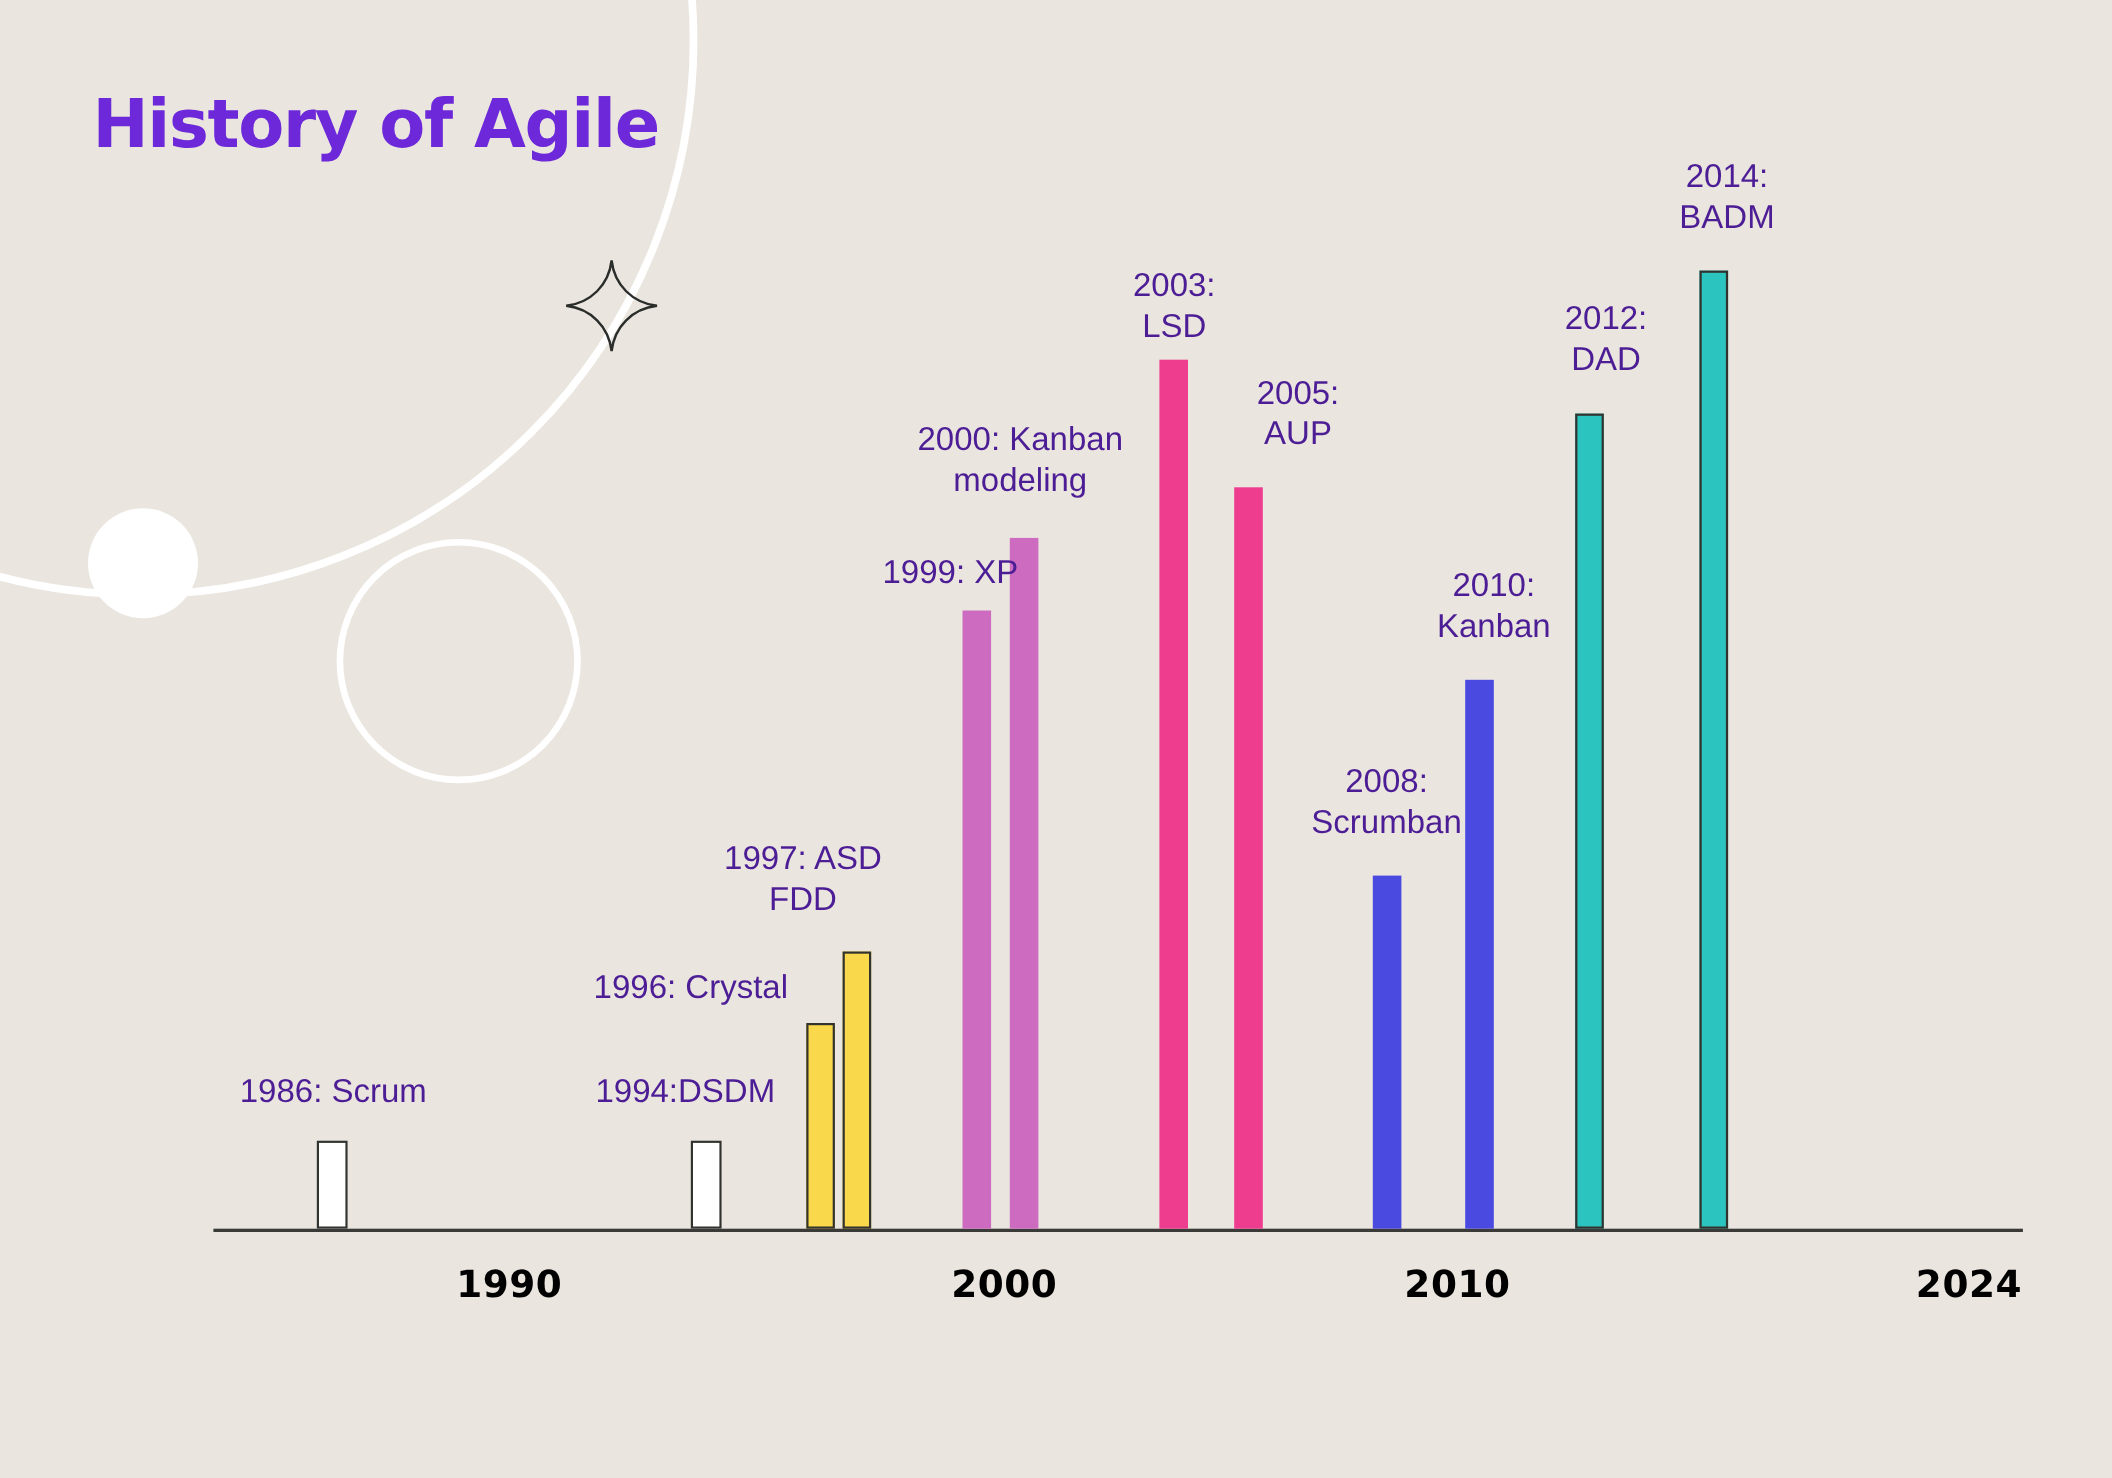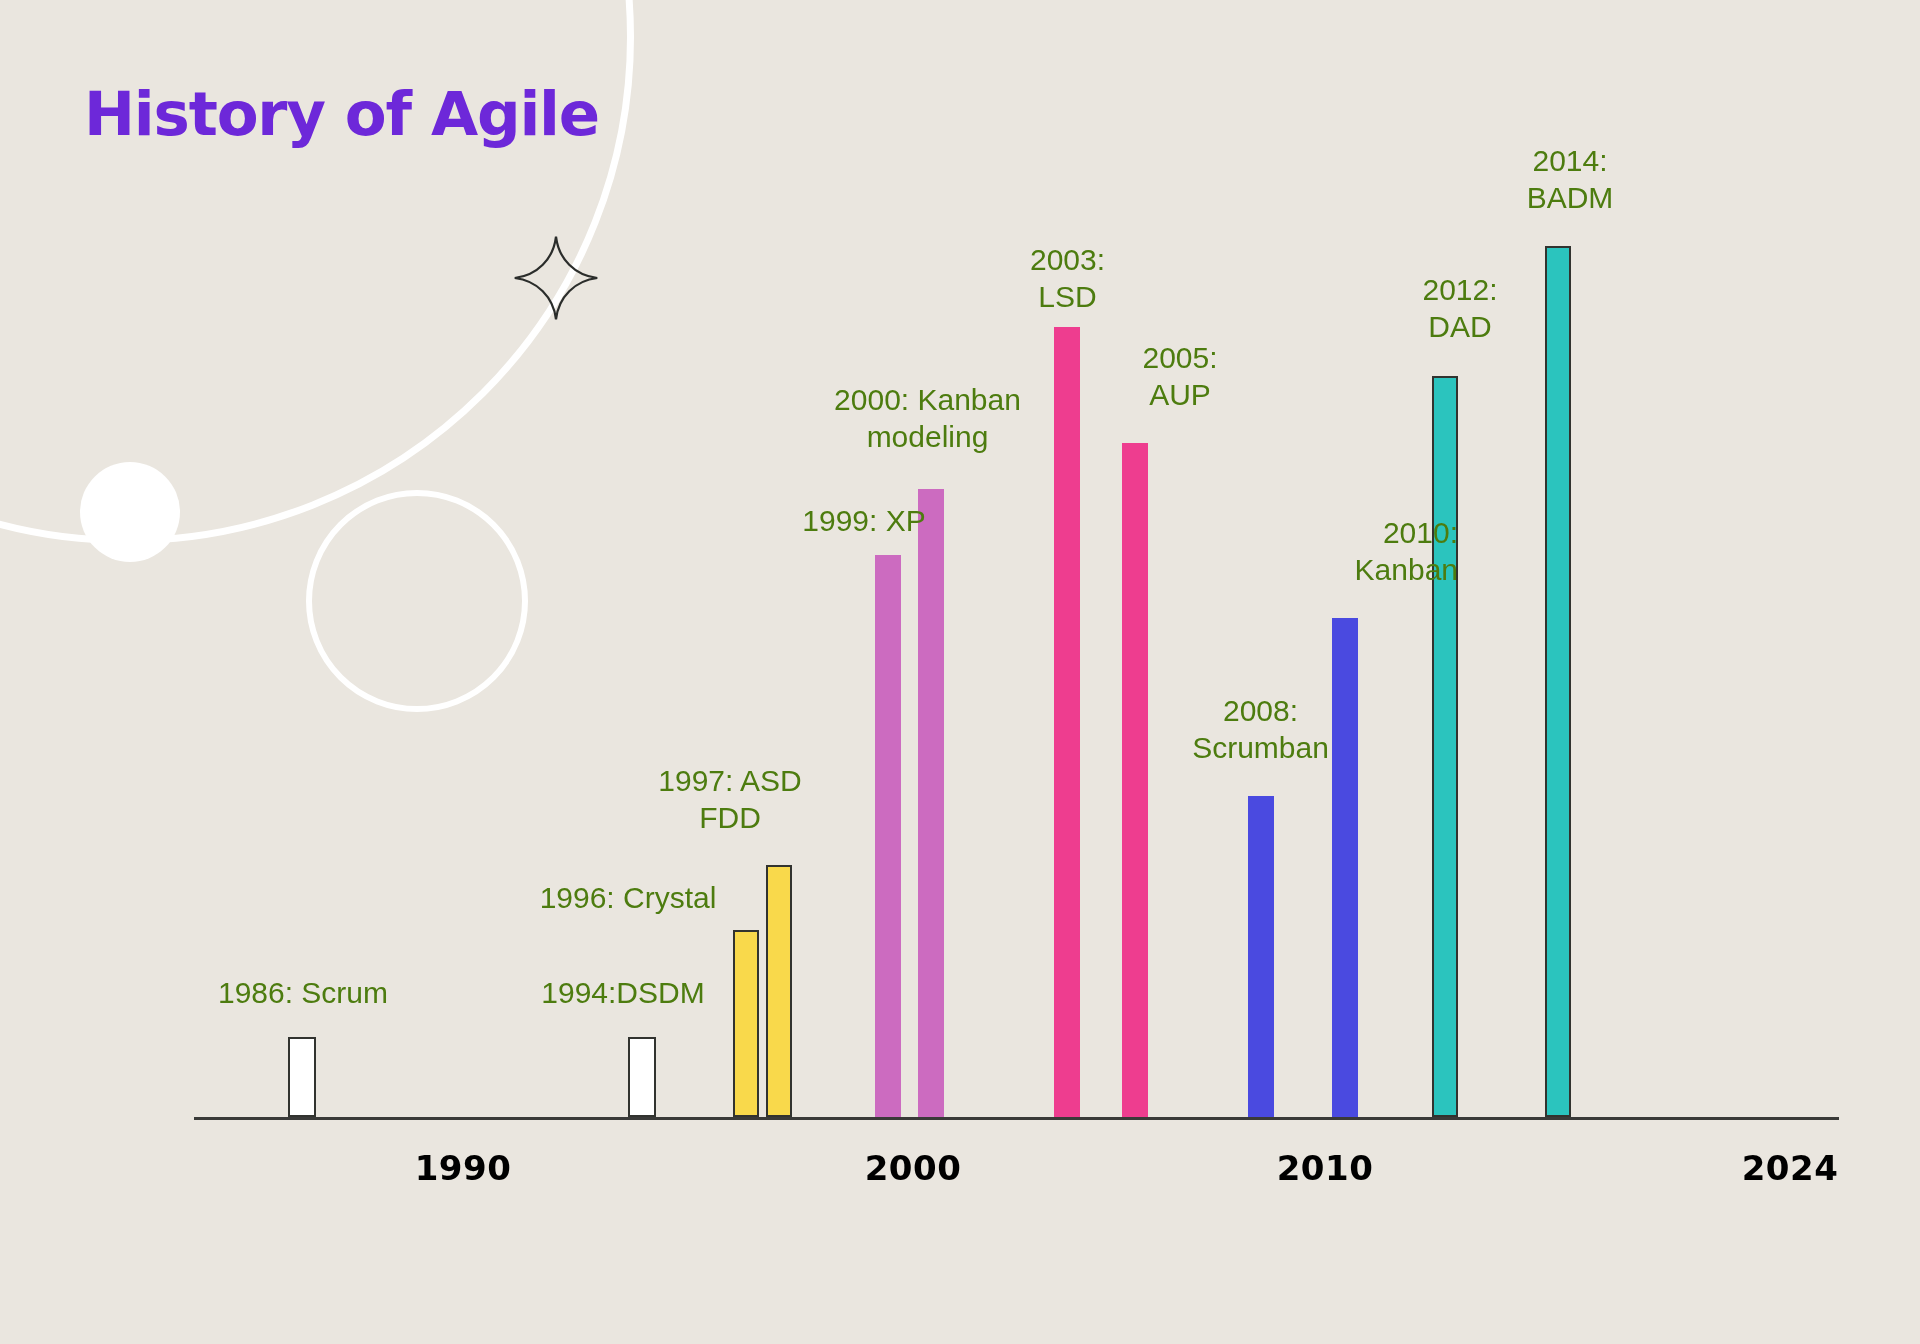--- a/index.html
+++ b/index.html
@@ -89,21 +89,21 @@
   }
   .bar {
     position: absolute;
     box-sizing: border-box;
   }
   .bar.outlined {
     border: 2px solid #32332F;
   }
   .bar-label {
     position: absolute;
-    color: #4d7c0f;
+    color: #4c1d95;
     font-size: 30px;
     line-height: 1.22;
     font-weight: 400;
     white-space: pre-line;
     text-align: center;
     font-family: "Liberation Sans", sans-serif;
   }
   .tick-label {
     position: absolute;
     color: #000000;
@@ -153,21 +153,21 @@
 FDD</div>
         <div class="bar-label" style="left: 774px; top: 503px; width: 180px;">1999: XP</div>
         <div class="bar-label" style="left: 810px; top: 382px; width: 235px;">2000: Kanban
 modeling</div>
         <div class="bar-label" style="left: 985px; top: 226px; width: 165px; margin-top: 16px;">2003:
 LSD</div>
         <div class="bar-label" style="left: 1100px; top: 340px; width: 160px;">2005:
 AUP</div>
         <div class="bar-label" style="left: 1143px; top: 693px; width: 235px;">2008:
 Scrumban</div>
-        <div class="bar-label" style="left: 1258px; top: 515px; width: 200px; text-align: right;">2010:
+        <div class="bar-label" style="left: 1258px; top: 515px; width: 200px;">2010:
 Kanban</div>
         <div class="bar-label" style="left: 1370px; top: 272px; width: 180px;">2012:
 DAD</div>
         <div class="bar-label" style="left: 1470px; top: 143px; width: 200px;">2014:
 BADM</div>
       </div>
     <div id="ticks-layer">
         <div class="tick-label" style="left: 463px; top: 1148px;">1990</div>
         <div class="tick-label" style="left: 913px; top: 1148px;">2000</div>
         <div class="tick-label" style="left: 1325px; top: 1148px;">2010</div>

